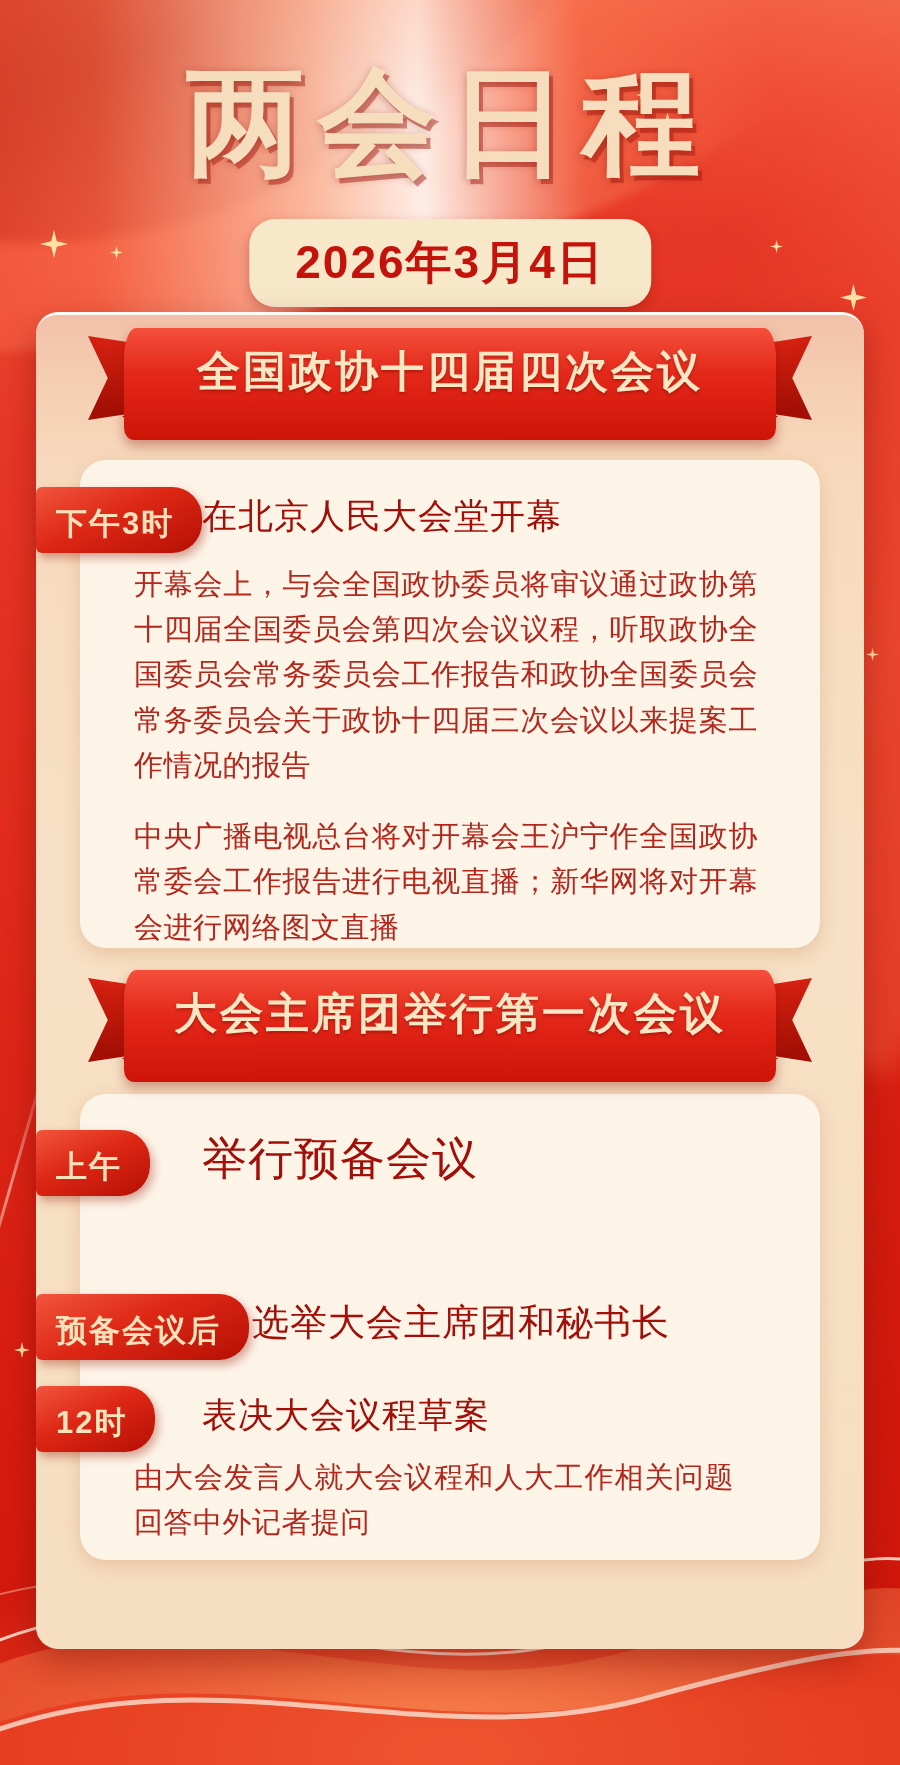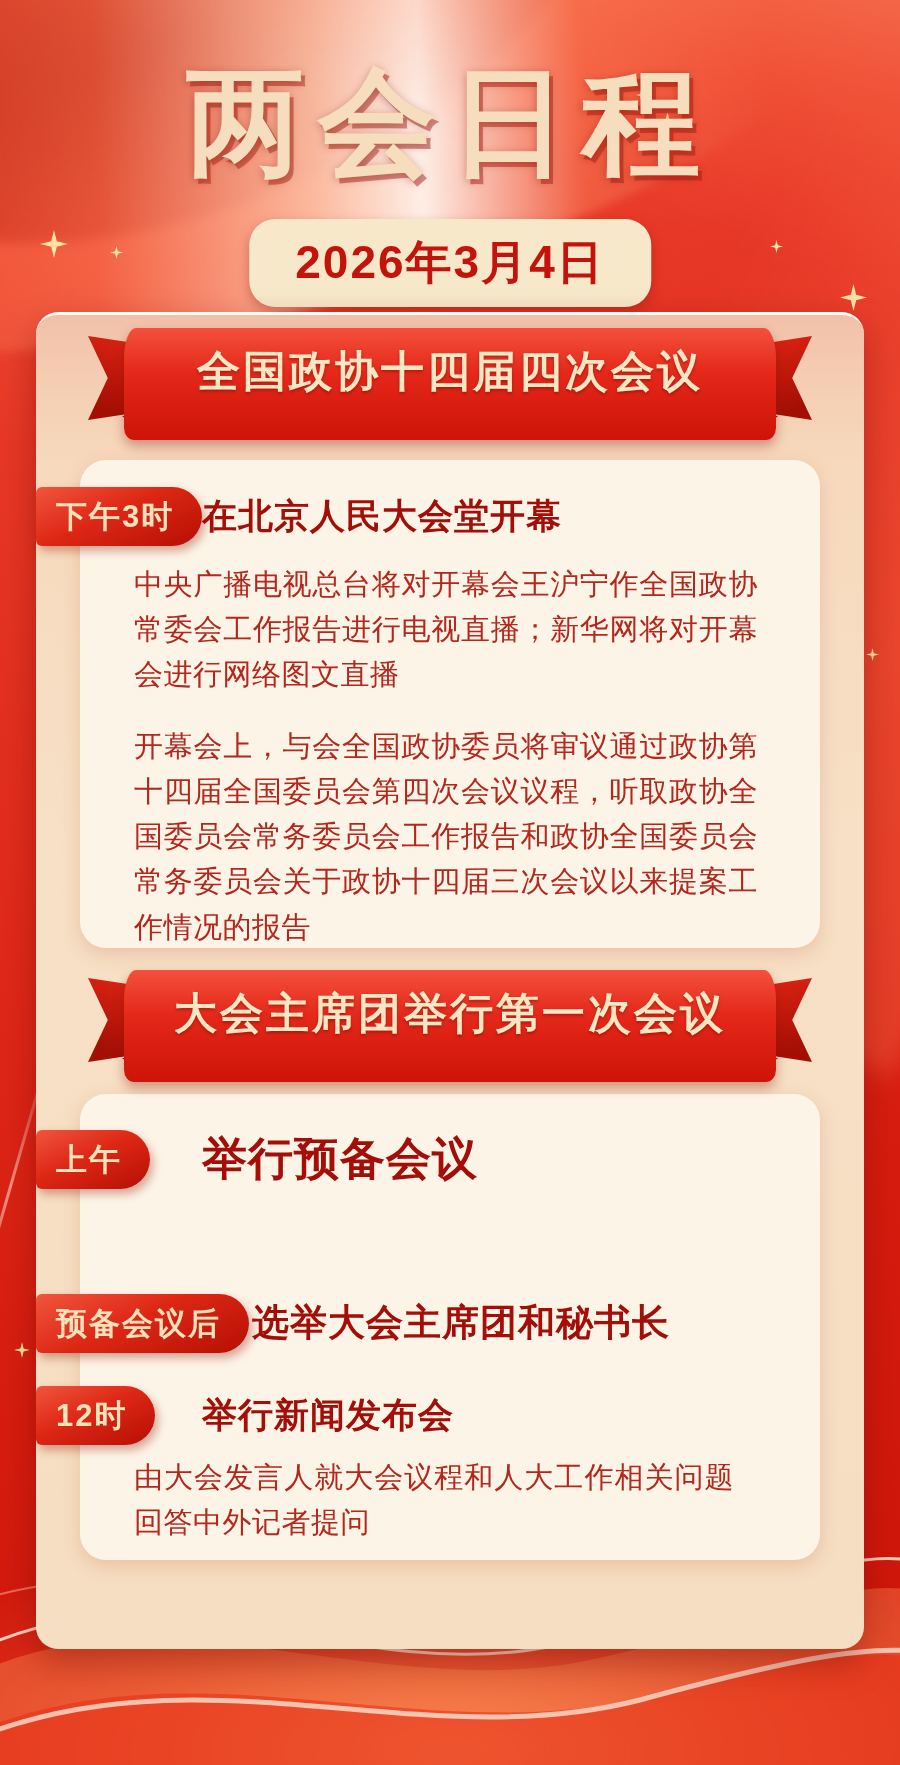--- a/index.html
+++ b/index.html
@@ -66,28 +66,28 @@
   .ribbon .tail{position:absolute;top:16px;width:66px;height:84px;z-index:1;}
   .tail-l{left:0;background:linear-gradient(200deg,#dc2312 10%,#a30f05 85%);
     clip-path:polygon(0 0,100% 12%,100% 88%,0 100%,30% 50%);}
   .tail-r{right:0;background:linear-gradient(160deg,#dc2312 10%,#a30f05 85%);
     clip-path:polygon(100% 0,0 12%,0 88%,100% 100%,70% 50%);}
   .fold{position:absolute;width:22px;height:16px;background:#7e0a03;z-index:0;}
   .fold-l{left:34px;top:96px;clip-path:polygon(0 0,100% 0,100% 100%);}
   .fold-r{right:34px;top:96px;clip-path:polygon(0 0,100% 0,0 100%);}
   
   .tag{position:absolute;left:36px;height:58px;line-height:58px;z-index:3;
-    padding:1px 28px 0 20px;border-radius:6px 30px 30px 6px;
+    padding:8px 28px 0 20px;border-radius:6px 30px 30px 6px;
     background:linear-gradient(155deg,#f1553d 0%,#dd2715 45%,#b50f04 100%);
     color:#f8e2bb;font-size:31px;font-weight:800;letter-spacing:2px;
     box-shadow:3px 5px 10px rgba(150,28,9,.38);}
   .tag1{top:487px;} .tag2{top:1130px;} .tag3{top:1294px;} .tag4{top:1386px;}
   
   .event-heading{position:absolute;z-index:3;margin:0;line-height:58px;
-    font-weight:700;color:#a30f08;letter-spacing:1px;}
+    font-weight:400;color:#a30f08;letter-spacing:1px;}
   .h1pos{left:202px;top:487px;font-size:35px;}
   .h2pos{left:202px;top:1130px;font-size:45px;}
   .h3pos{left:252px;top:1294px;font-size:37px;}
   .h4pos{left:202px;top:1386px;font-size:35px;}
   .body-text{position:absolute;z-index:3;color:#b3271d;font-size:29px;line-height:1.56;
     letter-spacing:.5px;text-align:justify;}
   .paras1{left:134px;top:562px;width:624px;}
   .paras1 p{margin:0 0 26px 0;}
   .body-prep{left:134px;top:1212px;width:640px;}
   .body-press{left:134px;top:1455px;width:600px;}
@@ -148,37 +148,37 @@
     <div class="fold fold-r"></div>
     <div class="tail tail-l"></div>
     <div class="tail tail-r"></div>
     <div class="band">全国政协十四届四次会议</div>
   </div>
 
   <div class="inner-card card1"></div>
   <div class="tag tag1">下午3时</div>
   <h2 class="event-heading h1pos">在北京人民大会堂开幕</h2>
   <div class="body-text paras1">
+    <p>开幕会上，与会全国政协委员将审议通过政协第十四届全国委员会第四次会议议程，听取政协全国委员会常务委员会工作报告和政协全国委员会常务委员会关于政协十四届三次会议以来提案工作情况的报告</p>
     <p>中央广播电视总台将对开幕会王沪宁作全国政协常委会工作报告进行电视直播；新华网将对开幕会进行网络图文直播</p>
-    <p>开幕会上，与会全国政协委员将审议通过政协第十四届全国委员会第四次会议议程，听取政协全国委员会常务委员会工作报告和政协全国委员会常务委员会关于政协十四届三次会议以来提案工作情况的报告</p>
   </div>
 
   <div class="ribbon ribbon2">
     <div class="fold fold-l"></div>
     <div class="fold fold-r"></div>
     <div class="tail tail-l"></div>
     <div class="tail tail-r"></div>
     <div class="band">大会主席团举行第一次会议</div>
   </div>
 
   <div class="inner-card card2"></div>
   <div class="tag tag2">上午</div>
   <h2 class="event-heading h2pos">举行预备会议</h2>
 
   <div class="tag tag3">预备会议后</div>
   <h2 class="event-heading h3pos">选举大会主席团和秘书长</h2>
 
   <div class="tag tag4">12时</div>
-  <h2 class="event-heading h4pos">举行新闻发布会</h2>
+  <h2 class="event-heading h4pos">表决大会议程草案</h2>
   <div class="body-text body-press">由大会发言人就大会议程和人大工作相关问题回答中外记者提问</div>
 
 
 </div>
 
 </body></html>

